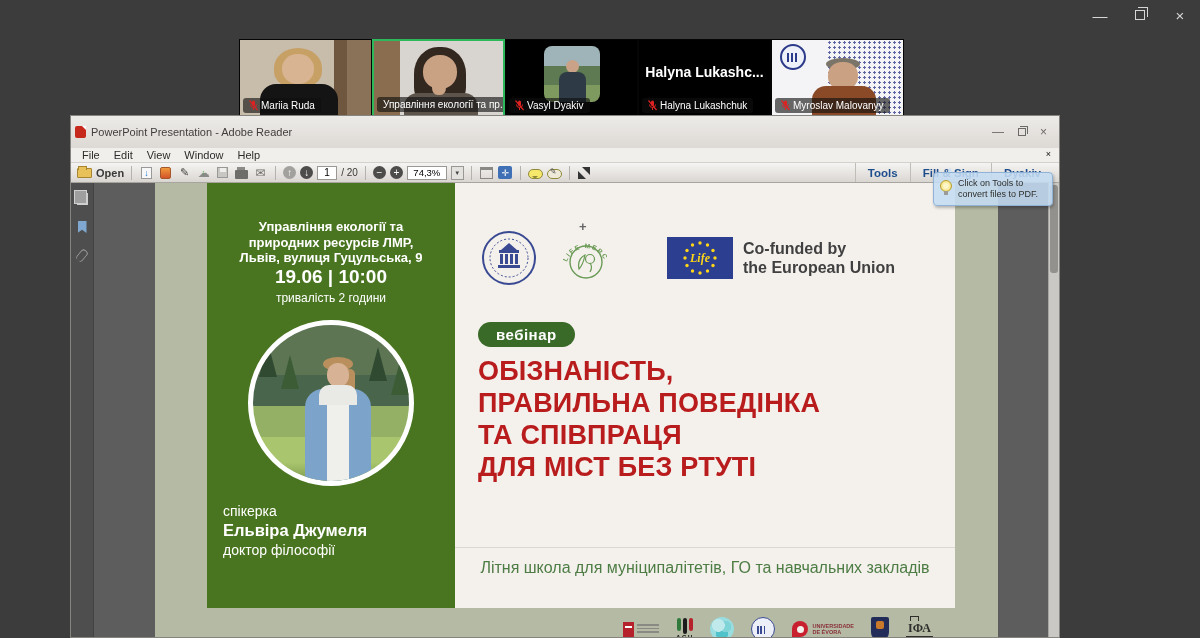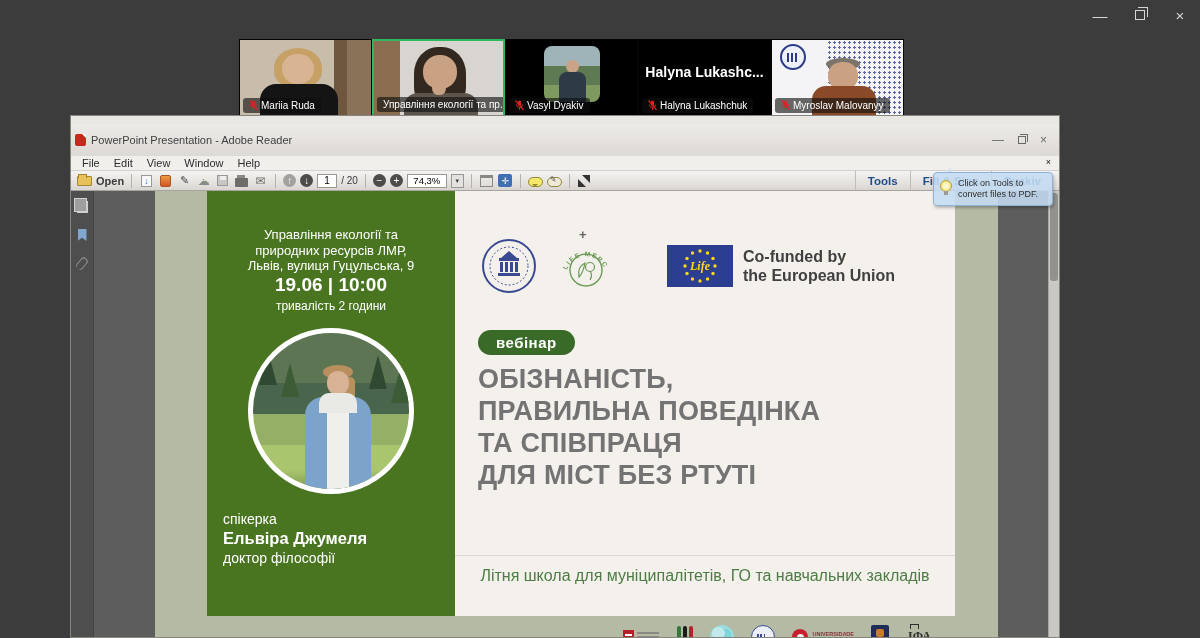--- a/index.html
+++ b/index.html
@@ -50,21 +50,21 @@
   .t5-seal:before { content:""; position:absolute; left:5px; top:7px; width:12px; height:9px;
              background:repeating-linear-gradient(90deg,#2c3a8a 0 2px,transparent 2px 4px); }
   .t5-head { position:absolute; left:56px; top:22px; width:30px; height:28px; border-radius:46%; background:#caa183; }
   .t5-hair { position:absolute; left:54px; top:18px; width:34px; height:12px; border-radius:50%; background:#7b7468; }
   .t5-body { position:absolute; left:40px; top:46px; width:64px; height:32px; border-radius:14px 14px 0 0; background:#8a4a28; }
 
   
   .reader { position:absolute; left:70px; top:115px; width:990px; height:523px;
             border:1px solid #86847f; background:#e9e7e4; overflow:hidden; }
   .titlebar { height:32px; display:flex; align-items:center; padding:10px 4px;
-              background:linear-gradient(#edebe8,#ddd9d5);margin-top:8px; }
+              background:linear-gradient(#edebe8,#ddd9d5); }
   .pdf-icon { width:11px; height:12px; background:#c6281c; border-radius:2px; position:relative; margin-right:5px; }
   .pdf-icon:before { content:""; position:absolute; right:0; top:0; border:2.5px solid #fff;
               border-left-color:transparent; border-bottom-color:transparent; }
   .title-text { font-size:11px; color:#3f3e3c; }
   .tb-controls { margin-left:auto; display:flex; gap:14px; padding-right:8px; align-items:center; }
   .tb-controls .g { color:#6c6a67; font-size:12px; }
   .win-restore { width:8px; height:8px; border:1.3px solid #6c6a67; position:relative; }
   .win-restore:before { content:""; position:absolute; left:1px; top:-3px; width:7px; height:7px;
               border:1.3px solid #6c6a67; border-left:none; border-bottom:none; }
   .menubar { height:15px; background:#f1efec; border-bottom:1px solid #d3d1cd; display:flex;
@@ -125,21 +125,21 @@
                clip-path:polygon(0 0,100% 0,100% 100%,50% 72%,0 100%); }
   .ic-clip { width:8px; height:13px; border:1.6px solid #9a9a9a; border-radius:4px; border-bottom:none; transform:rotate(40deg); }
   .doc-area { position:relative; flex:1; overflow:hidden; }
   .v-scroll { position:absolute; right:0; top:0; width:11px; height:100%; background:#cac8c5; border-left:1px solid #a8a6a2; }
   .v-thumb { position:absolute; left:1px; top:2px; width:8px; height:88px; background:#93918d; border-radius:3px; }
 
   
   .slide { position:absolute; left:61px; top:0; width:843px; height:474px; background:#b4baa3; }
   .green-panel { position:absolute; left:52px; top:0; width:248px; height:425px; background:#4a7520;
                  color:#fff; text-align:center; }
-  .venue { padding-top:36px; font-size:13px; line-height:15.5px; font-weight:400; }
+  .venue { padding-top:36px; font-size:13px; line-height:15.5px; font-weight:700; }
   .datetime { font-size:19px; font-weight:bold; }
   .duration { margin-top:3px; font-size:12px; }
   .photo { margin:15px auto 0; width:166px; height:166px; border:5px solid #fff; border-radius:50%;
            position:relative; overflow:hidden;
            background:linear-gradient(180deg,#5d7553 0 32%,#49654b 32% 52%,#93b064 52% 72%,#a9c56d 72% 88%,#7f9c4f 100%); }
   .tree { position:absolute; width:0; height:0; border-left:9px solid transparent; border-right:9px solid transparent;
           border-bottom:34px solid #2f4a30; }
   .spk-head { position:absolute; left:74px; top:38px; width:22px; height:24px; border-radius:48%; background:#d7b294; }
   .spk-hair { position:absolute; left:70px; top:32px; width:30px; height:14px; border-radius:50%; background:#b98f5e; }
   .spk-hairfall { position:absolute; left:92px; top:44px; width:10px; height:34px; border-radius:6px; background:#b98f5e; }
@@ -152,21 +152,21 @@
   .spk-degree { font-size:14px; }
 
   .white-panel { position:absolute; left:300px; top:0; width:500px; height:425px; background:#f4f1ed; }
   .logo-row { position:absolute; left:26px; top:46px; display:flex; align-items:center; gap:20px; }
   .cursor-plus { position:absolute; left:124px; top:36px; color:#666; font-size:13px; font-weight:bold; }
   .eu-group { display:flex; align-items:center; gap:10px;padding-left:32px; }
   .cofunded { font-size:16px; font-weight:bold; color:#404040; line-height:19px; }
   .badge { position:absolute; left:23px; top:139px; background:#3a6a28; color:#fff; border-radius:14px;
            padding:4px 18px; font-size:15px; font-weight:bold; letter-spacing:0.5px; }
   .slide-title { position:absolute; left:23px; top:172px; font-size:27px; font-weight:800;
-                 line-height:32px; color:#737373; letter-spacing:0.2px; }
+                 line-height:32px; color:#b91c1c; letter-spacing:0.2px; }
   .divider { position:absolute; left:0; right:0; top:364px; border-top:1px solid #dbd8d3; }
   .footer-note { position:absolute; left:0; right:0; top:376px; text-align:center; font-size:16px;
                  font-weight:400; color:#4d7c44; }
 
   .slide-footer-logos { position:absolute; left:468px; top:430px; display:flex; align-items:center; gap:17px; height:32px; }
   .lg-tul { display:flex; gap:3px; align-items:center; }
   .lg-tul .sq { width:11px; height:15px; background:#b5222c; position:relative; }
   .lg-tul .sq:before { content:""; position:absolute; left:2px; top:4px; width:7px; height:2px; background:#fff; }
   .lg-tul .lines { width:22px; height:10px;
         background:repeating-linear-gradient(#8a8a84 0 1.6px,transparent 1.6px 3.6px); }

